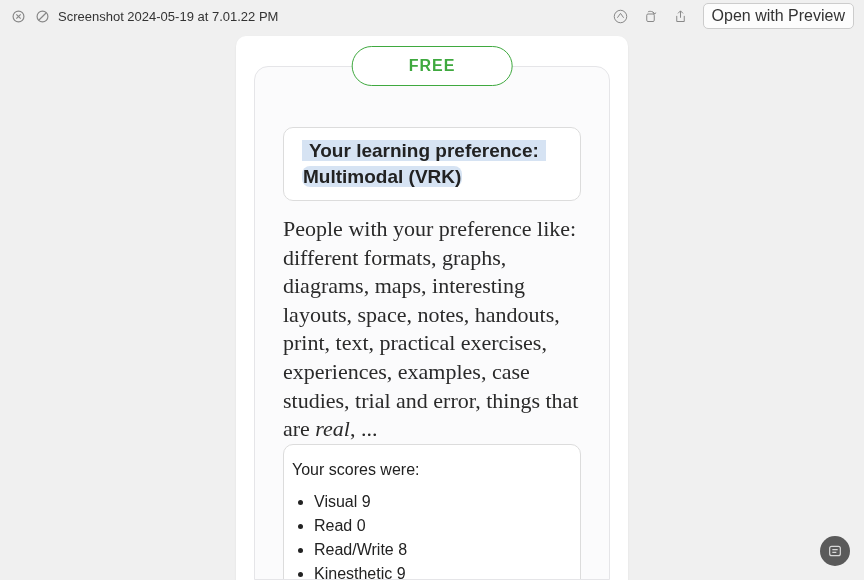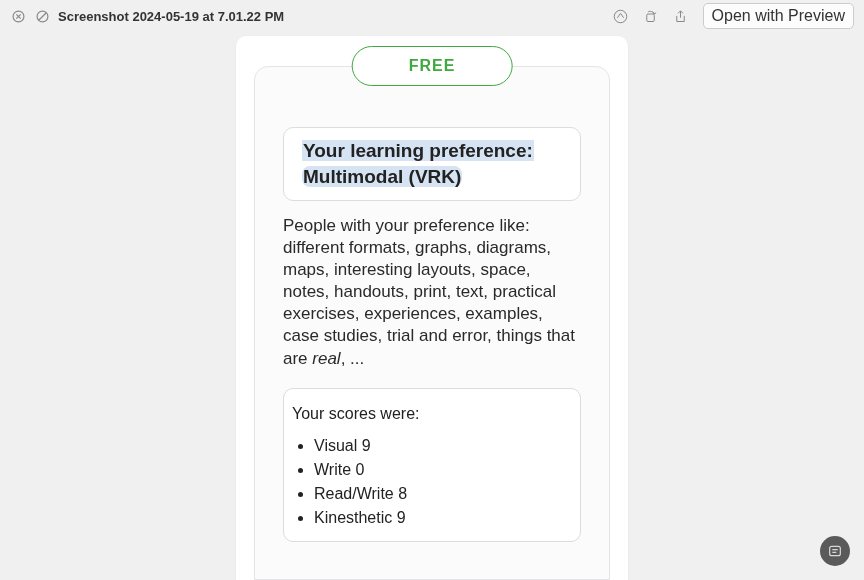--- a/index.html
+++ b/index.html
@@ -32,21 +32,21 @@
     .titlebar-icon {
       display: inline-flex;
       align-items: center;
       justify-content: center;
       width: 16px;
       height: 16px;
       color: #666;
     }
     .titlebar-title {
       font-size: 13px;
-      font-weight: 700;
+      font-weight: 400;
       color: #333;
       text-align: center;
     }
     .titlebar-right {
       display: flex;
       align-items: center;
       gap: 14px;
     }
     .titlebar-action-icon {
       display: inline-flex;
@@ -125,40 +125,40 @@
       padding: 12px 18px;
       margin-bottom: 14px;
       background: #ffffff;
     }
     .pref-label {
       font-size: 19px;
       font-weight: 700;
       color: #222;
       background: #d6e3f3;
       display: inline;
-      padding: 0 1px;
+      padding: 0 7px;
     }
     .pref-value {
       font-size: 19px;
       font-weight: 700;
       color: #222;
       background: #d6e3f3;
       display: inline;
       padding: 0 1px;
       margin-top: 2px;
       border-radius: 8px;
     }
     .pref-line2 {
       margin-top: 4px;
     }
     .description {
-      font-size: 17px;
+      font-size: 22px;
       line-height: 1.3;
       color: #2a2a2a;
-      margin-bottom: 18px;
+      font-family: Liberation Serif, serif;
     }
     .description .italic {
       font-style: italic;
     }
     .scores-box {
       border: 1px solid #dcdcdc;
       border-radius: 10px;
       padding: 16px 18px 8px 8px;
       background: #ffffff;
     }
@@ -254,21 +254,21 @@
       </p>
 
       <div class="scores-box">
         <div class="scores-title">Your scores were:</div>
         <ul class="scores-list">
           <li>
             <span>Visual</span>
             <span>9</span>
           </li>
           <li>
-            <span>Write</span>
+            <span>Read</span>
             <span>0</span>
           </li>
           <li>
             <span>Read/Write</span>
             <span>8</span>
           </li>
           <li>
             <span>Kinesthetic</span>
             <span>9</span>
           </li>

